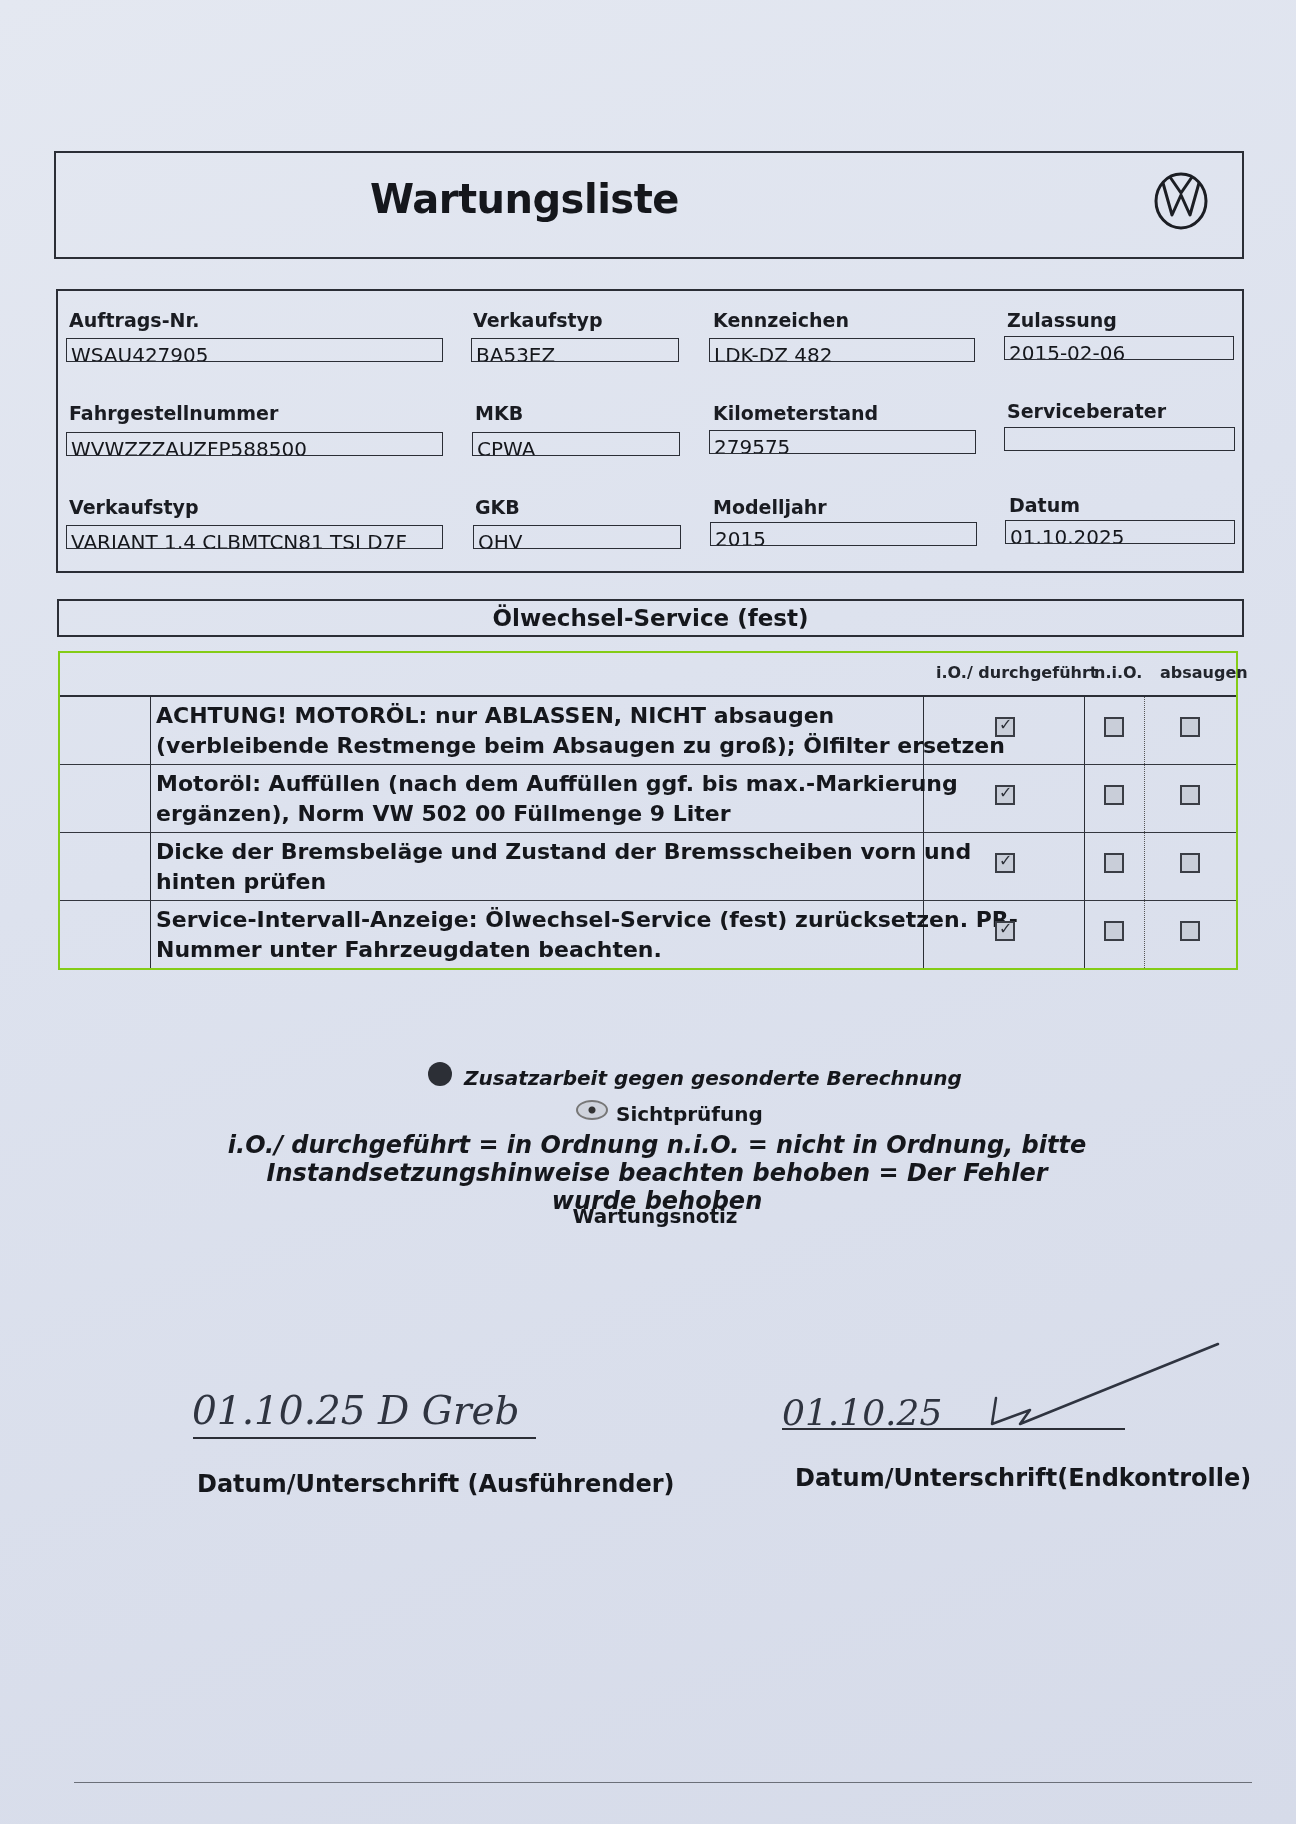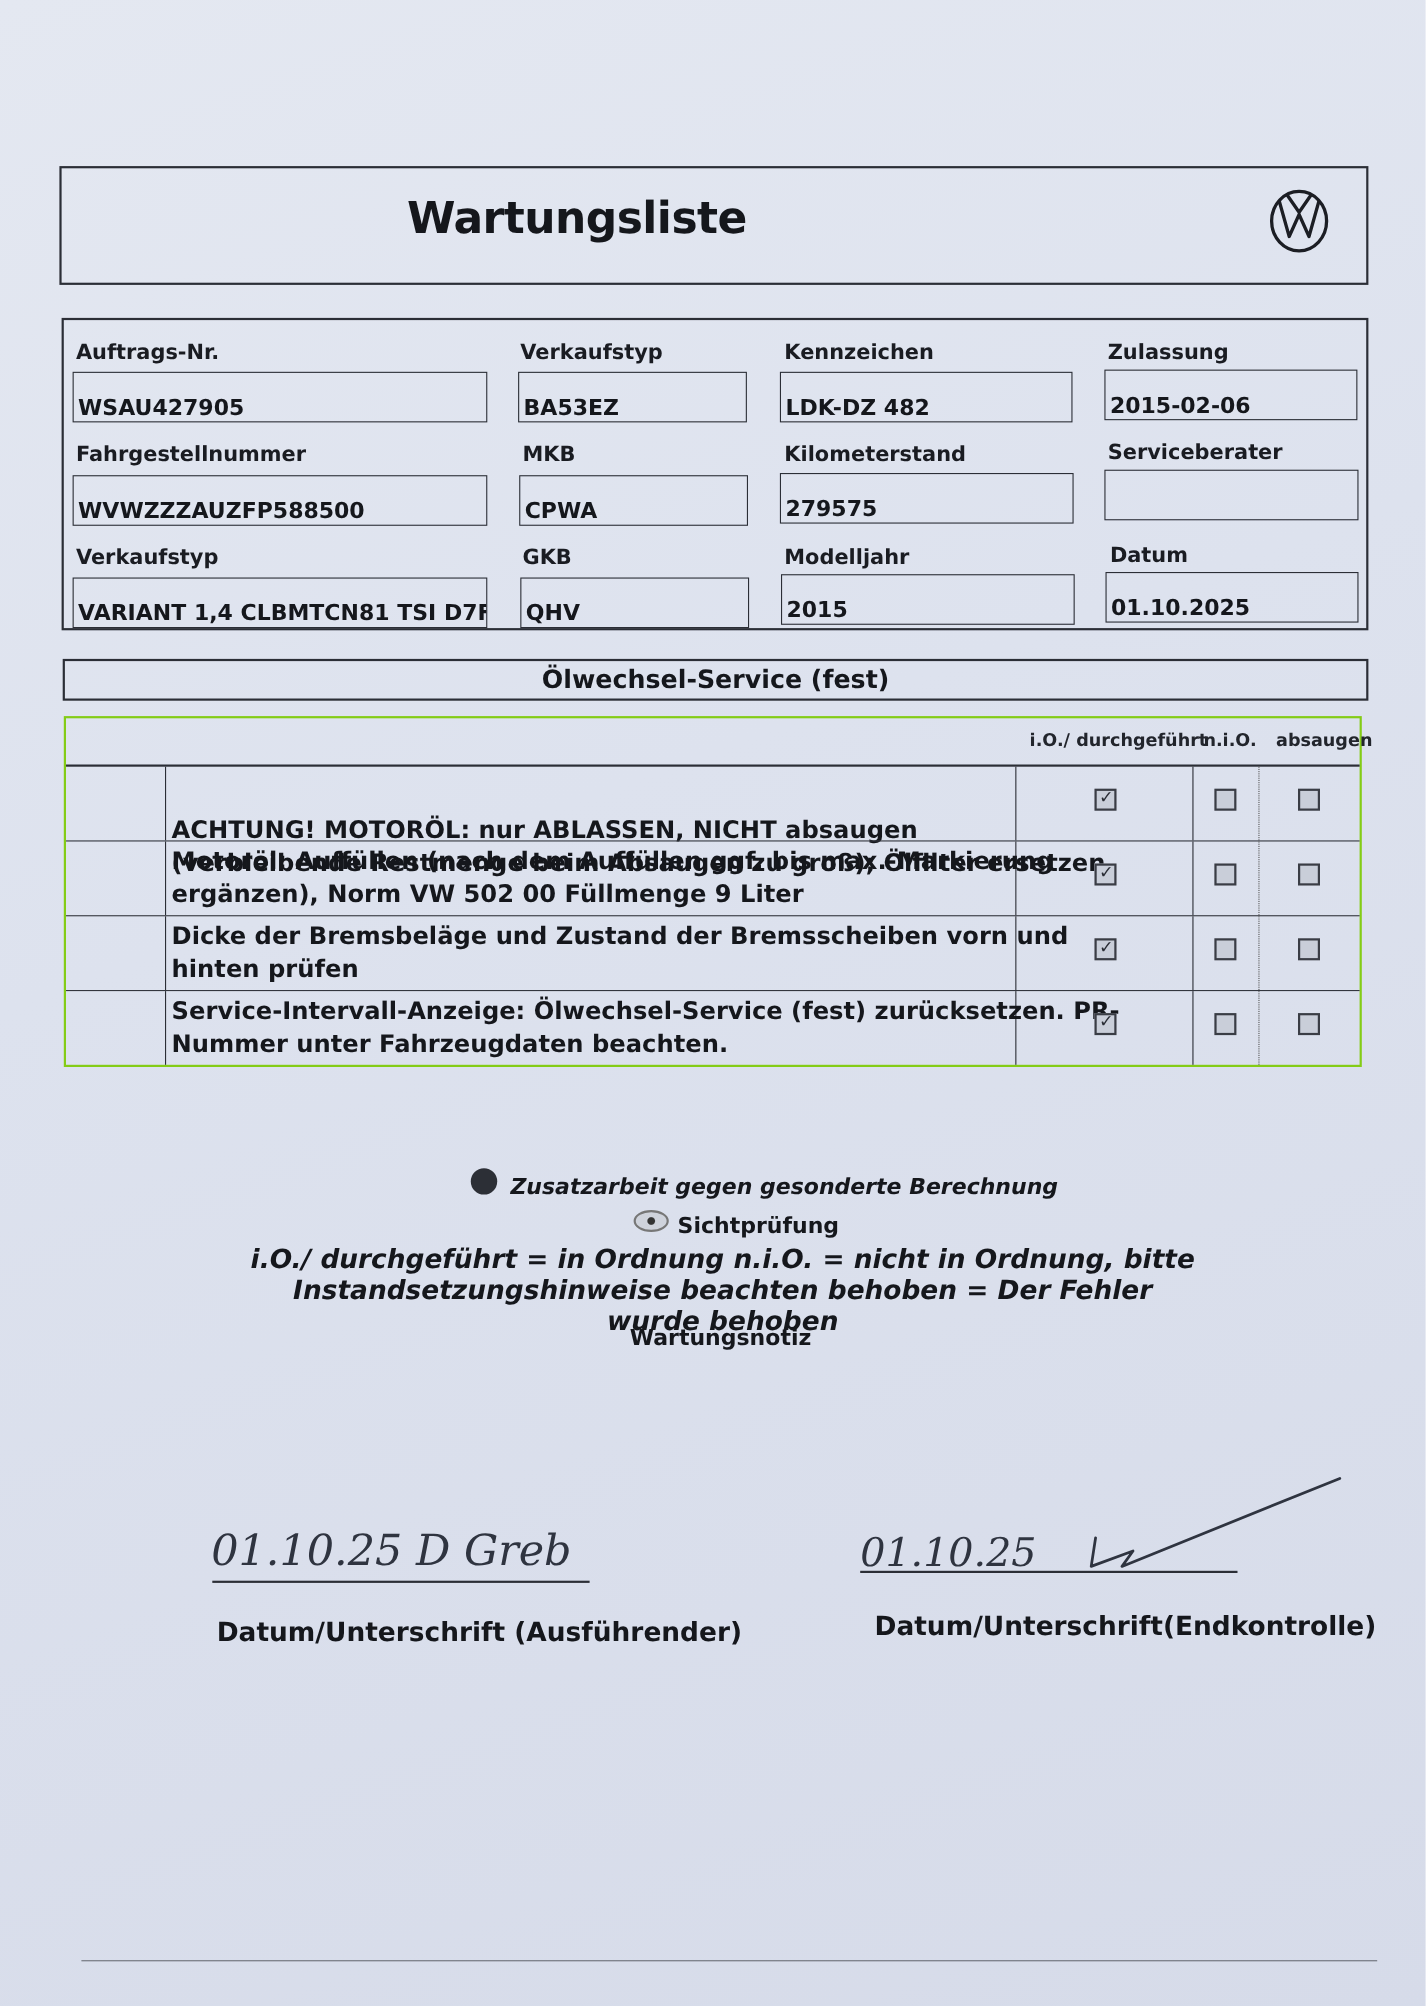--- a/index.html
+++ b/index.html
@@ -14,22 +14,22 @@
 
   
   .title-box { left: 54px; top: 151px; width: 1190px; height: 108px; border: 2px solid #2b2e36; }
   .title-text { left: 370px; top: 176px; font-size: 40px; font-weight: bold; letter-spacing: -0.5px; }
   .vw-logo { left: 1153px; top: 171px; width: 56px; height: 60px; }
 
   
   .fields-box { left: 56px; top: 289px; width: 1188px; height: 284px; border: 2px solid #2b2e36; }
   .flabel { font-size: 19px; font-weight: bold; color: #1a1c22; white-space: nowrap; }
   .finput {
-    border: 1.5px solid #2b2e36; height: 46px; font-size: 20px; font-weight: bold;
-    padding: 19px 4px; white-space: nowrap; overflow: hidden; background: transparent;
+    border: 1.5px solid #2b2e36; height: 24px; font-size: 20px; font-weight: normal;
+    padding: 4px 4px; white-space: nowrap; overflow: hidden; background: transparent;
   }
 
   
   .section-box { left: 57px; top: 599px; width: 1187px; height: 38px; border: 2px solid #2b2e36;
     text-align: center; font-size: 23px; font-weight: bold; line-height: 34px; }
 
   
   .table { left: 58px; top: 651px; width: 1180px; border: 2px solid #84cc16; }
   .thead { height: 42px; border-bottom: 2px solid #2b2e36; position: relative; }
   .th { position: absolute; top: 10px; font-size: 16px; font-weight: bold; color: #22252c; white-space: nowrap; }
@@ -119,21 +119,21 @@
 <div class="abs table">
   <div class="thead">
     <span class="th" style="left:876px">i.O./ durchgeführt</span>
     <span class="th" style="left:1034px">n.i.O.</span>
     <span class="th" style="left:1100px">absaugen</span>
   </div>
   <div id="rows">
       <div class="trow">
         <div class="cell-blank"></div>
         <div class="cell-text">
-          <div style="white-space: nowrap; margin-top: 40px;">ACHTUNG! MOTORÖL: nur ABLASSEN, NICHT absaugen</div>
+          <div style="white-space: nowrap;">ACHTUNG! MOTORÖL: nur ABLASSEN, NICHT absaugen</div>
           <div style="white-space: nowrap;">(verbleibende Restmenge beim Absaugen zu groß); Ölfilter ersetzen</div>
         </div>
         <div class="cell-c1">
           <div class="cb">
             <span class="tick">✓</span>
           </div>
         </div>
         <div class="cell-c2">
           <div class="cb"></div>
         </div>

